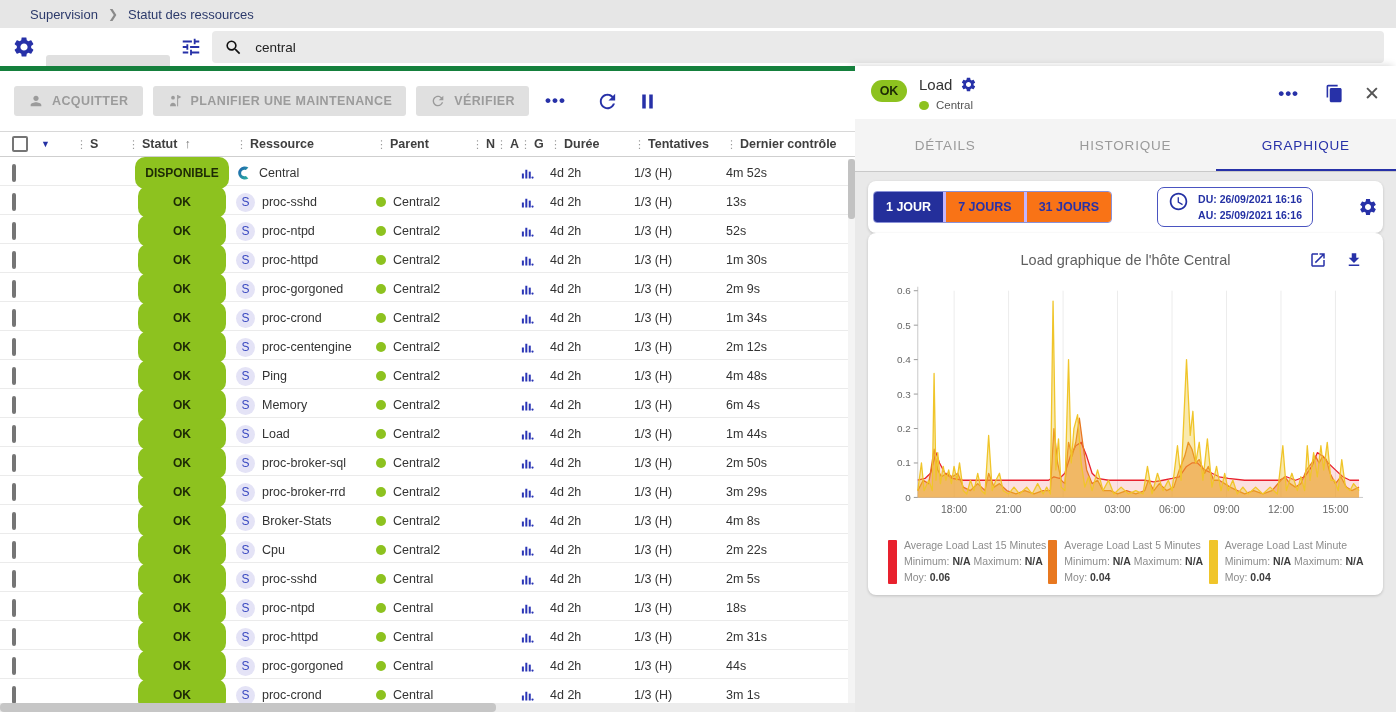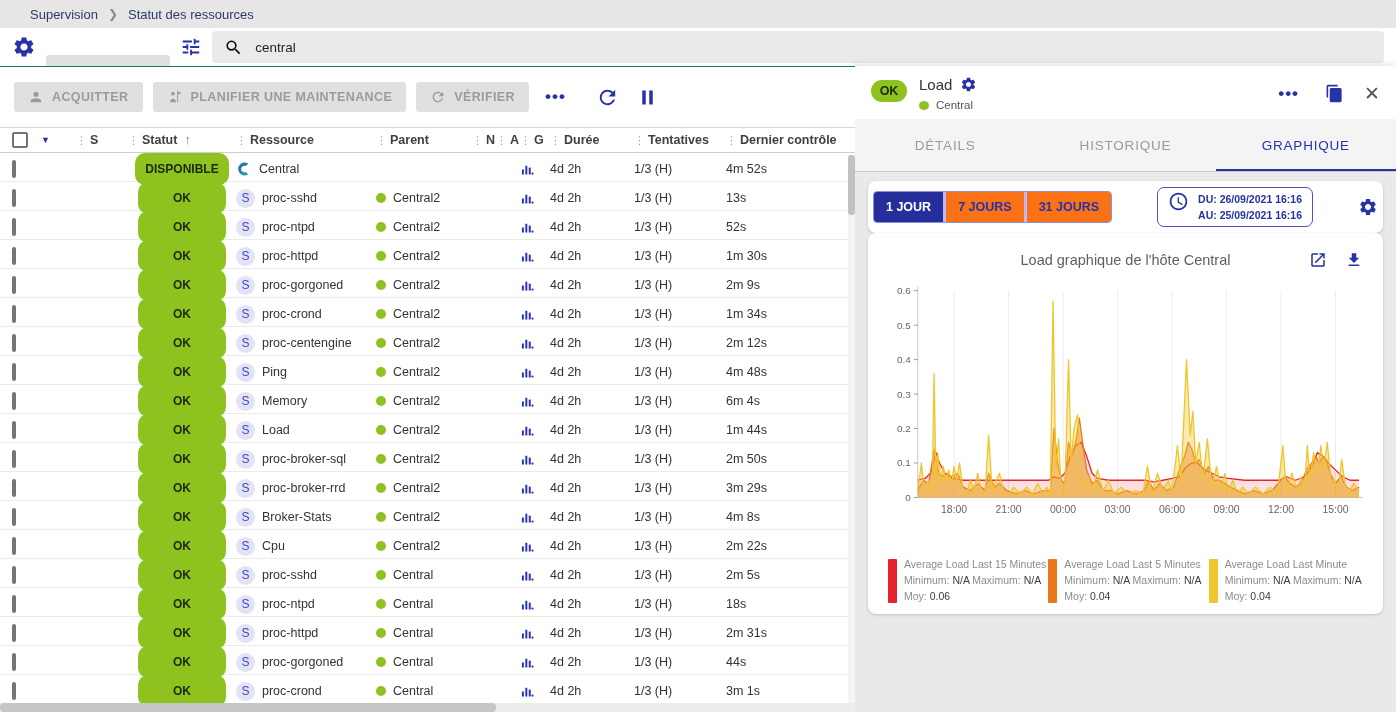--- a/index.html
+++ b/index.html
@@ -16,21 +16,21 @@
   .filter-btn { height:32px; background:#e0e0e0; border:none; border-radius:3px; padding:0 12px;
     font-size:13.5px; color:#333; display:flex; align-items:center; gap:8px; font-family:inherit;margin-top:48px; }
   .filter-btn .caret { font-size:9px; color:#666; }
   .search-box { flex:1; height:32px; background:#eaeaea; border-radius:4px; display:flex;
     align-items:center; padding:0 12px; gap:12px; }
   .search-box input { border:none; background:transparent; outline:none; font-size:13.5px;
     color:#222; width:100%; font-family:inherit; }
 
   
   .content { display:flex; height:646px; }
-  .main { width:855px; background:#fff; border-top:1px solid #15803d; position:relative; }
+  .main { width:855px; background:#fff; border-top:5px solid #15803d; position:relative; }
 
   .actions-bar { height:60px; display:flex; align-items:center; padding:0 14px; gap:10px; }
   .action-btn { height:30px; background:#e0e0e0; border:none; border-radius:3px; padding:0 14px;
     font-size:12.5px; letter-spacing:.4px; color:#9b9b9b; display:flex; align-items:center; gap:8px;
     font-family:inherit; font-weight:bold; }
   .more-dots { color:#2731a8; font-weight:bold; font-size:17px; letter-spacing:1px; background:none; border:none; padding:0 6px; }
 
   .trow { display:grid; grid-template-columns:76px 52px 108px 140px 96px 24px 24px 30px 84px 92px 1fr;
     align-items:center; height:29px; border-bottom:1px solid #ebebeb; font-size:12.5px; color:#333; }
   .thead { height:26px; border-top:1px solid #d8d8d8; border-bottom:1px solid #cfcfcf; font-weight:bold; color:#3f3f3f; }
@@ -79,25 +79,25 @@
     border:none; border-left:3px solid #c4b5fd; font-family:inherit; }
   .tg-btn:first-child { border-left:none; }
   .tg-btn.active { background:#242f9b; color:#fff; }
   .period-box { border:1px solid #4a54c0; border-radius:7px; padding:3px 10px; display:flex; gap:9px; }
   .period-lines { font-size:10.5px; font-weight:bold; color:#2431a4; line-height:1.55; }
 
   .chart-card { padding:12px 14px 10px; }
   .chart-title-row { position:relative; height:30px; display:flex; align-items:center; justify-content:center; }
   .chart-title { font-size:14.5px; color:#5f5f5f; }
   .chart-title-icons { position:absolute; right:6px; display:flex; gap:18px; }
-  .legend { display:flex; gap:0; margin-top:20px; padding-left:6px; }
+  .legend { display:flex; gap:0; margin-top:1px; padding-left:6px; }
   .legend-item { display:flex; gap:7px; width:168px; }
   .lg-bar { width:9px; height:44px; border-radius:1px; margin-top:2px; }
   .lg-text { font-size:10.5px; color:#8c8c8c; line-height:1.5; white-space:nowrap; }
-  .lg-val { color:#3c3c3c; font-weight:normal; }
+  .lg-val { color:#3c3c3c; font-weight:bold; }
 </style>
 </head>
 <body>
 
 <svg width="0" height="0" style="position:absolute">
   <defs>
     <linearGradient id="cgrad" x1="0" y1="0" x2="1" y2="1">
       <stop offset="0" stop-color="#1c5bb0"></stop>
         <stop offset="1" stop-color="#2bb5a0"></stop>
     </linearGradient>

